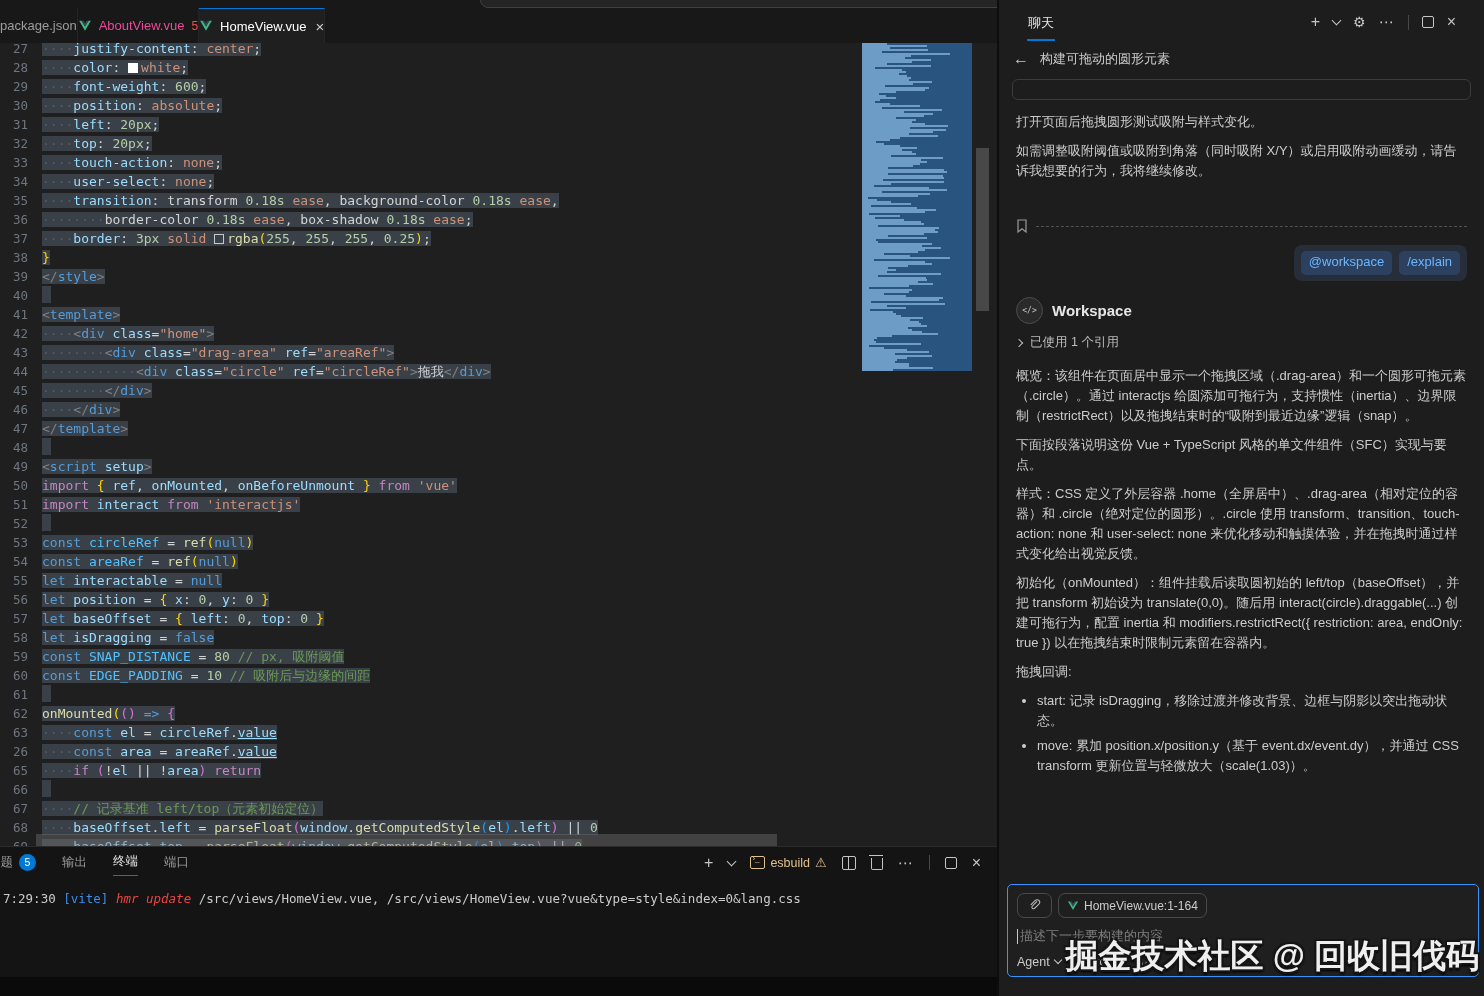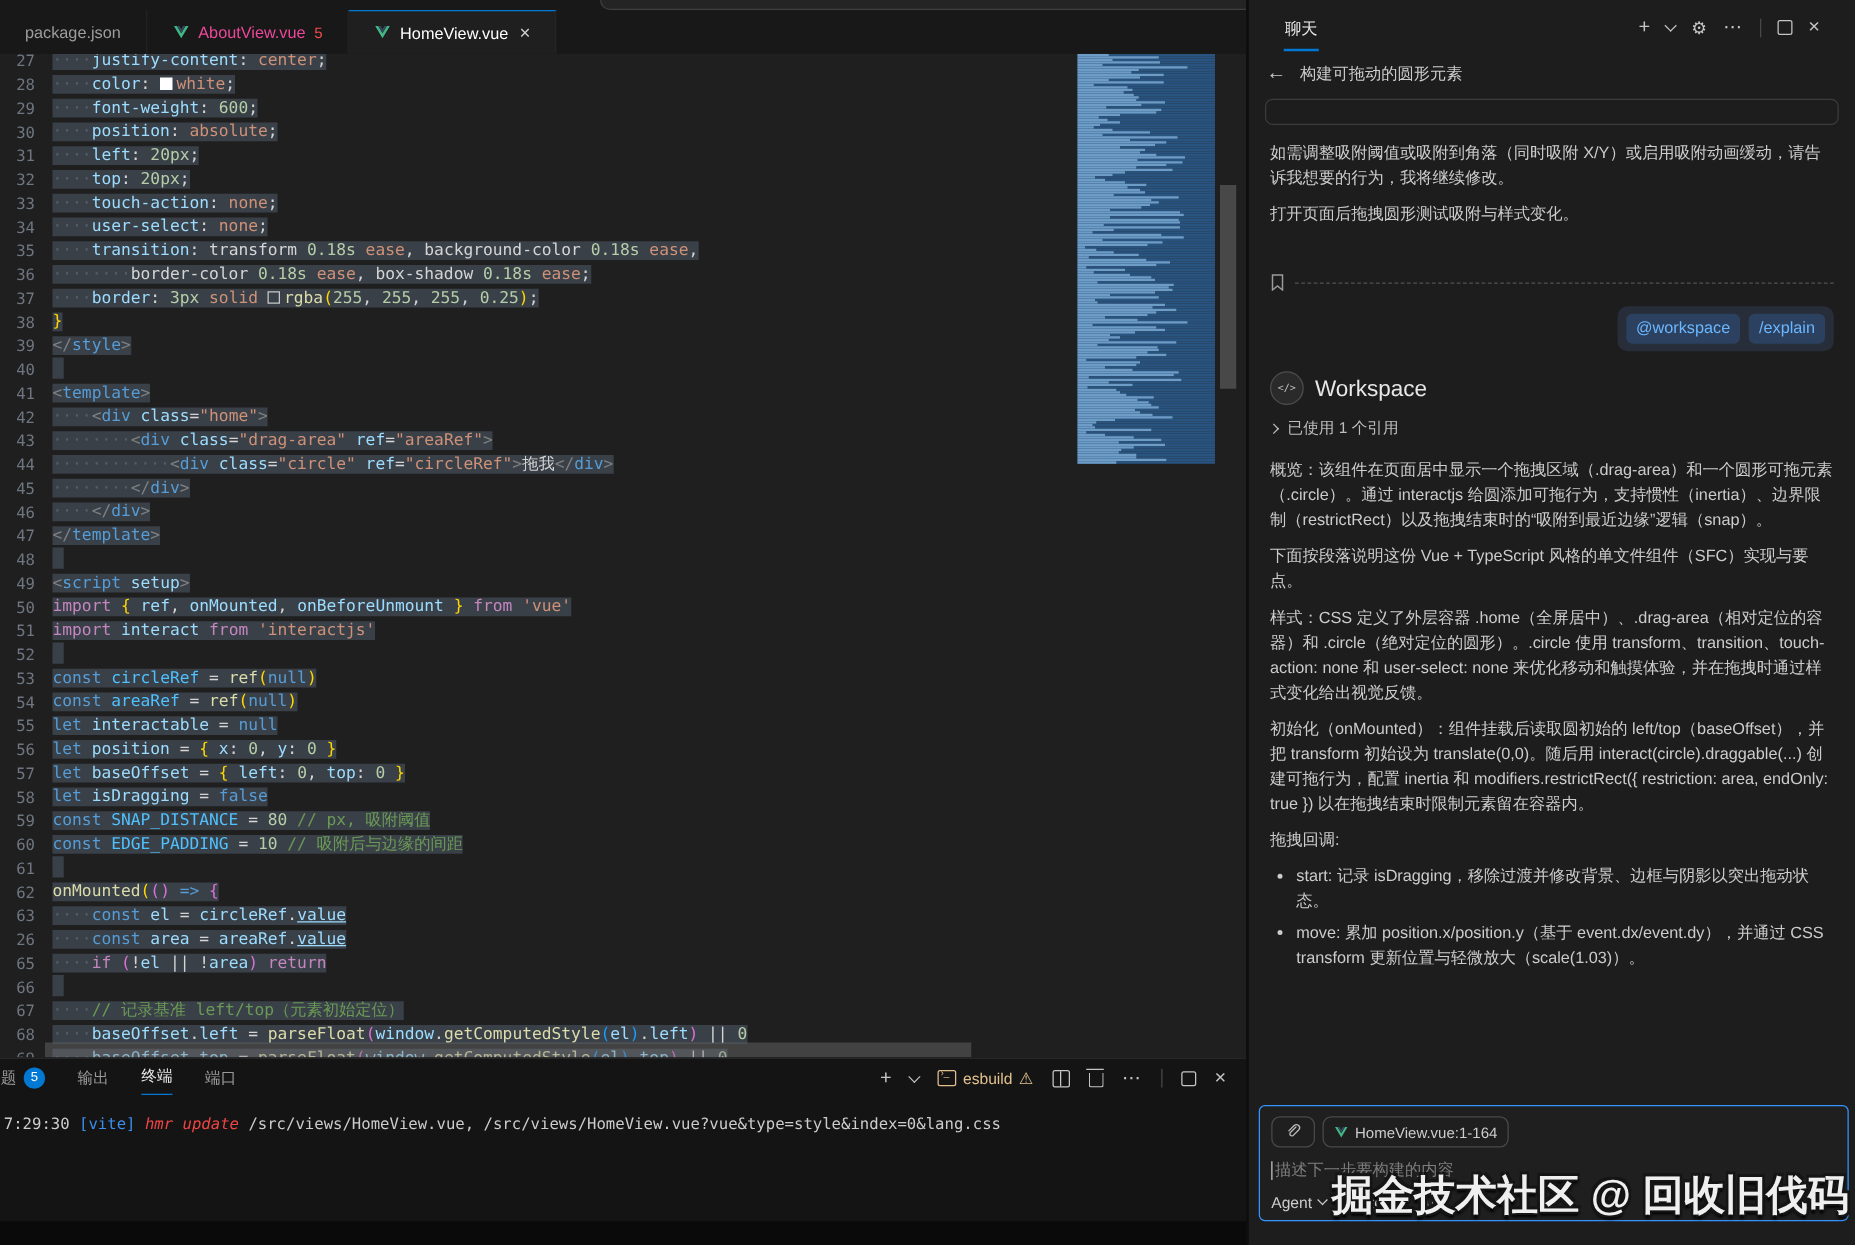--- a/index.html
+++ b/index.html
@@ -3,21 +3,21 @@
 <meta charset="utf-8">
 <style>
   html,body{margin:0;padding:0;background:#000;}
   #screen{position:relative;width:1484px;height:996px;background:#181818;overflow:hidden;
           font-family:"Liberation Sans",sans-serif;color:#cccccc;-webkit-font-smoothing:antialiased;}
   
   .cmdcenter{position:absolute;left:480px;top:-15px;width:758px;height:21px;background:#242424;
              border:1px solid #3f3f3f;border-radius:8px;z-index:1;}
   
   .tabbar{position:absolute;left:0;top:8px;width:997px;height:35px;background:#181818;display:flex;z-index:2;}
-  .tab{height:35px;display:flex;align-items:center;gap:7px;padding:0 20px;font-size:13px;color:#9d9d9d;
+  .tab{height:35px;display:flex;align-items:center;gap:7px;padding:0 0;font-size:13px;color:#9d9d9d;
        background:#181818;border-right:1px solid #242424;box-sizing:border-box;cursor:pointer;}
   .tab.active{background:#1f1f1f;color:#ffffff;border-top:1px solid #0078d4;}
   .tab-badge{font-size:12px;}
   .tab-close{font-size:15px;color:#cfcfcf;margin-left:2px;}
   .editor-actions{position:absolute;right:12px;top:14px;display:flex;gap:16px;align-items:center;color:#c5c5c5;z-index:3;}
   
   .editor-view{position:absolute;left:0;top:43px;width:997px;height:803px;background:#1f1f1f;overflow:hidden;}
   .code{position:absolute;left:0;top:-4px;font-family:"DejaVu Sans Mono",monospace;font-size:13px;line-height:19px;}
   .line{height:19px;display:flex;white-space:pre;}
   .ln{width:28px;flex:none;text-align:right;color:#6e7681;font-size:12.5px;}
@@ -60,21 +60,21 @@
   .ghost-box{margin:9px 13px 0;height:19px;border:1px solid #3c3c3c;border-radius:6px;}
   .chat-body{padding:12px 17px 0;font-size:13px;line-height:20px;color:#cccccc;height:740px;overflow:hidden;box-sizing:border-box;}
   .chat-body p{margin:0 0 9px;}
   .chat-sep{display:flex;align-items:center;gap:8px;margin:38px 0 12px;}
   .chat-sep .dash{flex:1;border-top:1px dashed #525252;}
   .bubble{margin:2px 0 16px auto;width:max-content;background:#272e3a;border-radius:8px;padding:6px 7px;display:flex;gap:7px;}
   .chip{background:#2b415f;color:#6cb6ff;border-radius:5px;padding:1px 8px 3px;font-size:13px;}
   .ws-head{display:flex;align-items:center;gap:9px;margin:6px 0 8px;}
   .ws-avatar{width:25px;height:25px;border-radius:50%;border:1px solid #4d4d4d;background:#2a2a2a;color:#c5c5c5;
              font-family:"DejaVu Sans Mono",monospace;font-size:8px;display:flex;align-items:center;justify-content:center;}
-  .ws-name{font-weight:normal;color:#e7e7e7;font-size:18px;}
+  .ws-name{font-weight:bold;color:#e7e7e7;font-size:15px;}
   .ref-row{display:flex;align-items:center;gap:8px;font-size:12.5px;color:#bdbdbd;margin:0 0 14px;cursor:pointer;}
   .chat-body ul{margin:2px 0 0;padding-left:21px;}
   .chat-body li{margin-bottom:5px;}
   
   .chat-input{position:absolute;left:8px;top:884px;width:472px;height:93px;border:1px solid #3794ff;border-radius:5px;
               background:#1f1f1f;box-sizing:border-box;padding:8px 9px;}
   .att-row{display:flex;gap:6px;}
   .att-btn{width:33px;height:23px;border:1px solid #4a4a4a;border-radius:7px;display:flex;align-items:center;justify-content:center;cursor:pointer;}
   .att-chip{height:23px;border:1px solid #4a4a4a;border-radius:7px;display:flex;align-items:center;gap:5px;padding:0 8px;
             font-size:12px;color:#cccccc;cursor:pointer;}
@@ -732,22 +732,22 @@
       </span>
     </div>
     <div class="thread-head">
       <span class="i-back">←</span>
       <span>构建可拖动的圆形元素</span>
     </div>
     <div class="ghost-box"></div>
 
     <div class="chat-body">
       <div id="intro-paras">
+          <p>打开页面后拖拽圆形测试吸附与样式变化。</p>
           <p>如需调整吸附阈值或吸附到角落（同时吸附 X/Y）或启用吸附动画缓动，请告诉我想要的行为，我将继续修改。</p>
-          <p>打开页面后拖拽圆形测试吸附与样式变化。</p>
         </div>
 
       <div class="chat-sep">
         <svg width="12" height="14" viewBox="0 0 12 14">
           <path d="M2 1h8v12L6 9.8 2 13z" fill="none" stroke="#9a9a9a" stroke-width="1.2"></path>
         </svg>
         <span class="dash"></span>
       </div>
 
       <div class="bubble" id="user-chips">

